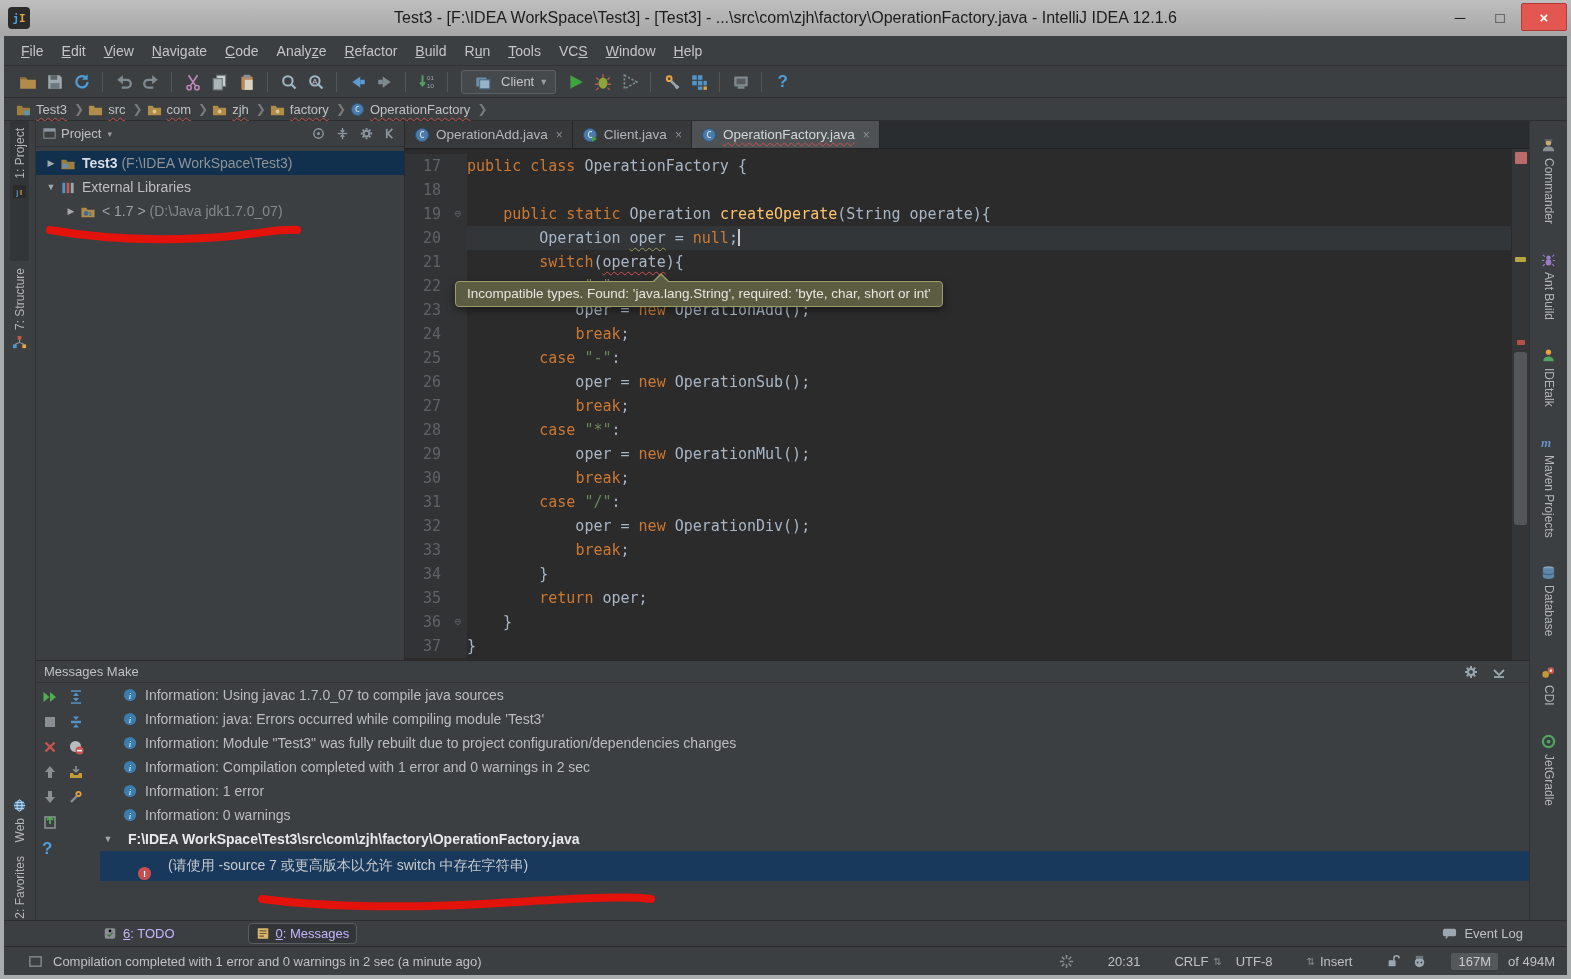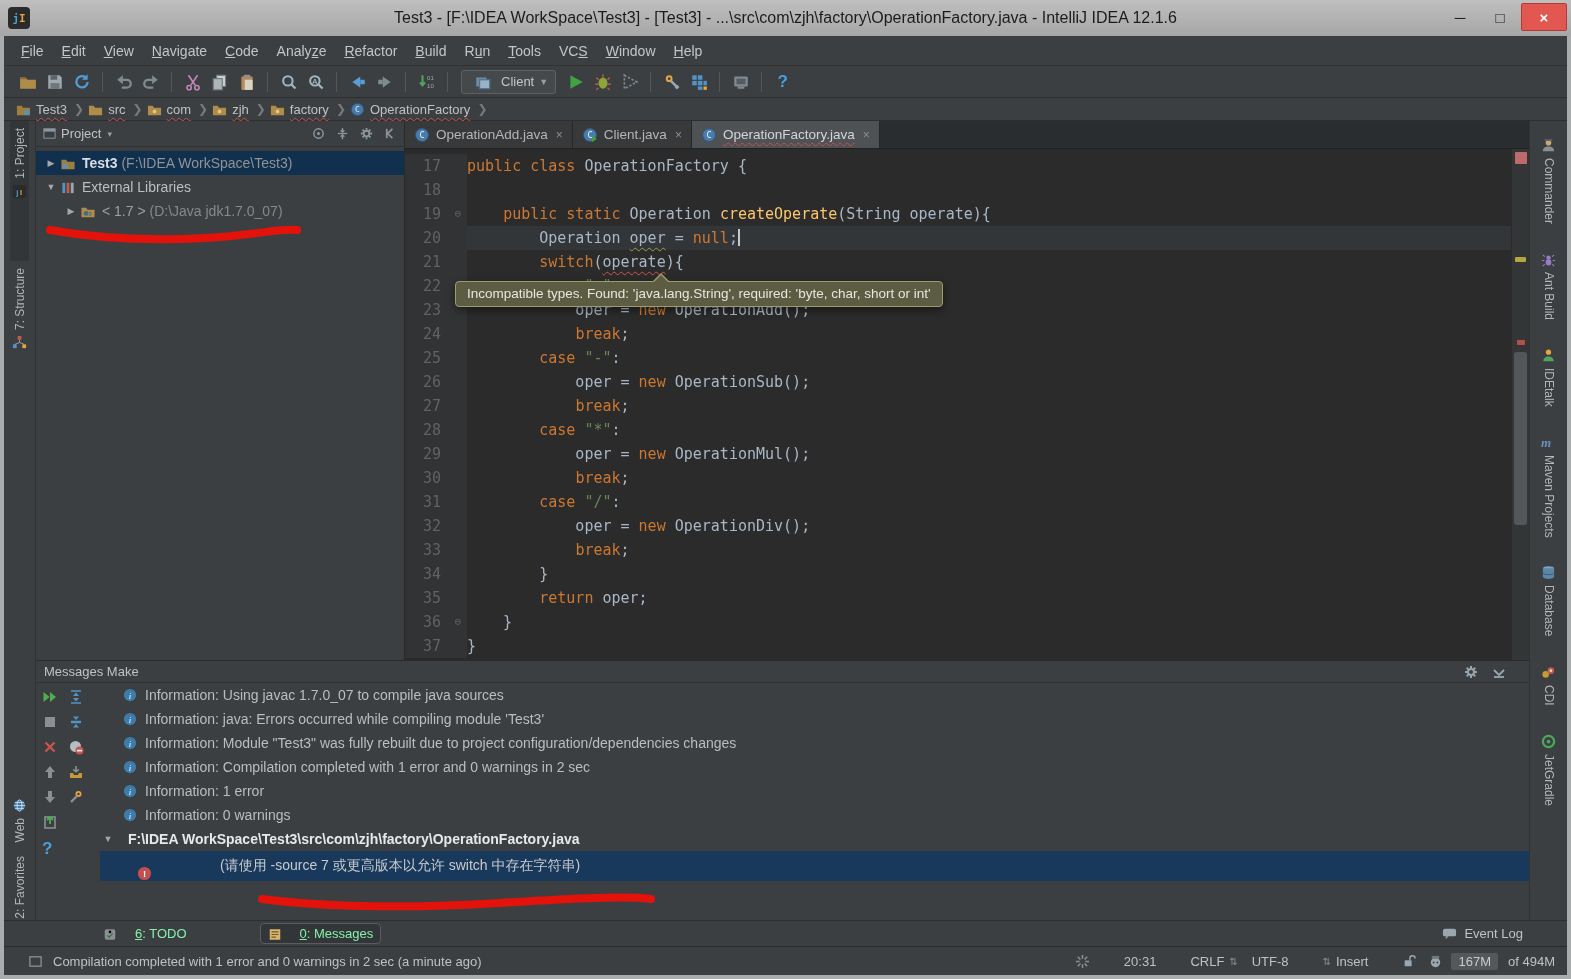--- a/index.html
+++ b/index.html
@@ -88,25 +88,25 @@
   .mhead-icons{margin-left:auto;display:flex;gap:12px;padding-right:14px}
   .mtools{position:absolute;left:6px;top:28px;width:58px;display:flex;gap:10px}
   .mcol{display:flex;flex-direction:column;gap:9px;align-items:center}
   .mti{width:16px;height:16px;display:inline-flex}.mti svg{width:16px;height:16px}
   .mrows{position:absolute;left:64px;top:22px;right:0;bottom:0}
   .mrow{height:24px;display:flex;align-items:center;gap:8px;padding-left:23px;font-size:14px;color:#BBBDBF}
   .mrow .ric{width:14px;height:14px;display:inline-flex}.mrow .ric svg{width:14px;height:14px}
   .mfile{height:24px;display:flex;align-items:center;gap:6px;font-size:14px;color:#E6E8EA;font-weight:bold}
   .mfile .arr{width:16px;text-align:center;font-size:9px;color:#A5A7A9;font-weight:normal}
   .merr{position:relative;background:#18395B;color:#C9CBCD;font-size:14px;padding:3px 0 5px;line-height:22px}
-  .merr .l1{padding-left:60px}.merr .l2{padding-left:120px}
+  .merr .l1{padding-left:60px}.merr .l2{padding-left:68px}
   .merr .eic{position:absolute;left:37px;top:14px;width:15px;height:15px}
   
   .toolwinbar{position:absolute;left:0;top:884px;width:100%;height:26px;background:#3C3F41;border-top:1px solid #2E2E2E;display:flex;align-items:center;font-size:13px}
-  .twb{display:flex;align-items:flex-end;gap:18px;color:#86efac;padding:2px 7px}
+  .twb{display:flex;align-items:flex-start;gap:6px;color:#c4b5fd;padding:2px 7px}
   .twb.chip{background:#333638;border:1px solid #5A5D5F;border-radius:4px}
   .twb .vico{width:14px;height:14px}
   .evlog{margin-left:auto;margin-right:44px;display:flex;align-items:center;gap:7px;color:#BFC1C3}
   
   .statusbar{position:absolute;left:0;top:910px;width:100%;height:29px;background:#3C3F41;border-top:1px solid #2A2A2A;display:flex;align-items:center;font-size:13px;color:#BFC1C3}
   .sb-ico{width:15px;height:15px;display:inline-flex;margin:0 10px 0 24px}.sb-ico svg{width:15px;height:15px}
   .sb-right{margin-left:auto;display:flex;align-items:center;padding-right:12px}
   .sb-item{margin-left:34px;display:flex;align-items:center;gap:5px}
   .updn{font-size:10px;color:#8A8F94}
   .memchip{background:#55585A;border-radius:2px;padding:1px 7px;margin-right:5px;color:#C9CBCD}
@@ -902,21 +902,21 @@
             </svg>
           </span>
         <span class="sb-item" style="margin-left:12px">
             <svg width="15" height="15" viewBox="0 0 16 16">
               <circle cx="8" cy="9" r="5" fill="#9AA7B0"></circle>
               <rect x="4" y="2" width="8" height="3" fill="#6E777C"></rect>
               <circle cx="6" cy="9" r="1" fill="#3C3F41"></circle>
               <circle cx="10" cy="9" r="1" fill="#3C3F41"></circle>
             </svg>
           </span>
-        <span class="sb-item" style="margin-left:8px">
+        <span class="sb-item" style="margin-left:24px">
           <span class="memchip">167M</span>
           <span>of 494M</span>
         </span>
       </span>
     </div>
   </div>
 
   <svg class="annot">
     <path d="M 50 230 C 95 238, 150 241, 205 238 S 278 228, 297 230" fill="none" stroke="#E3120B" stroke-width="8" stroke-linecap="round"></path>
     <path d="M 262 899 C 330 908, 420 908, 500 903 S 625 896, 651 899" fill="none" stroke="#E3120B" stroke-width="8" stroke-linecap="round"></path>

